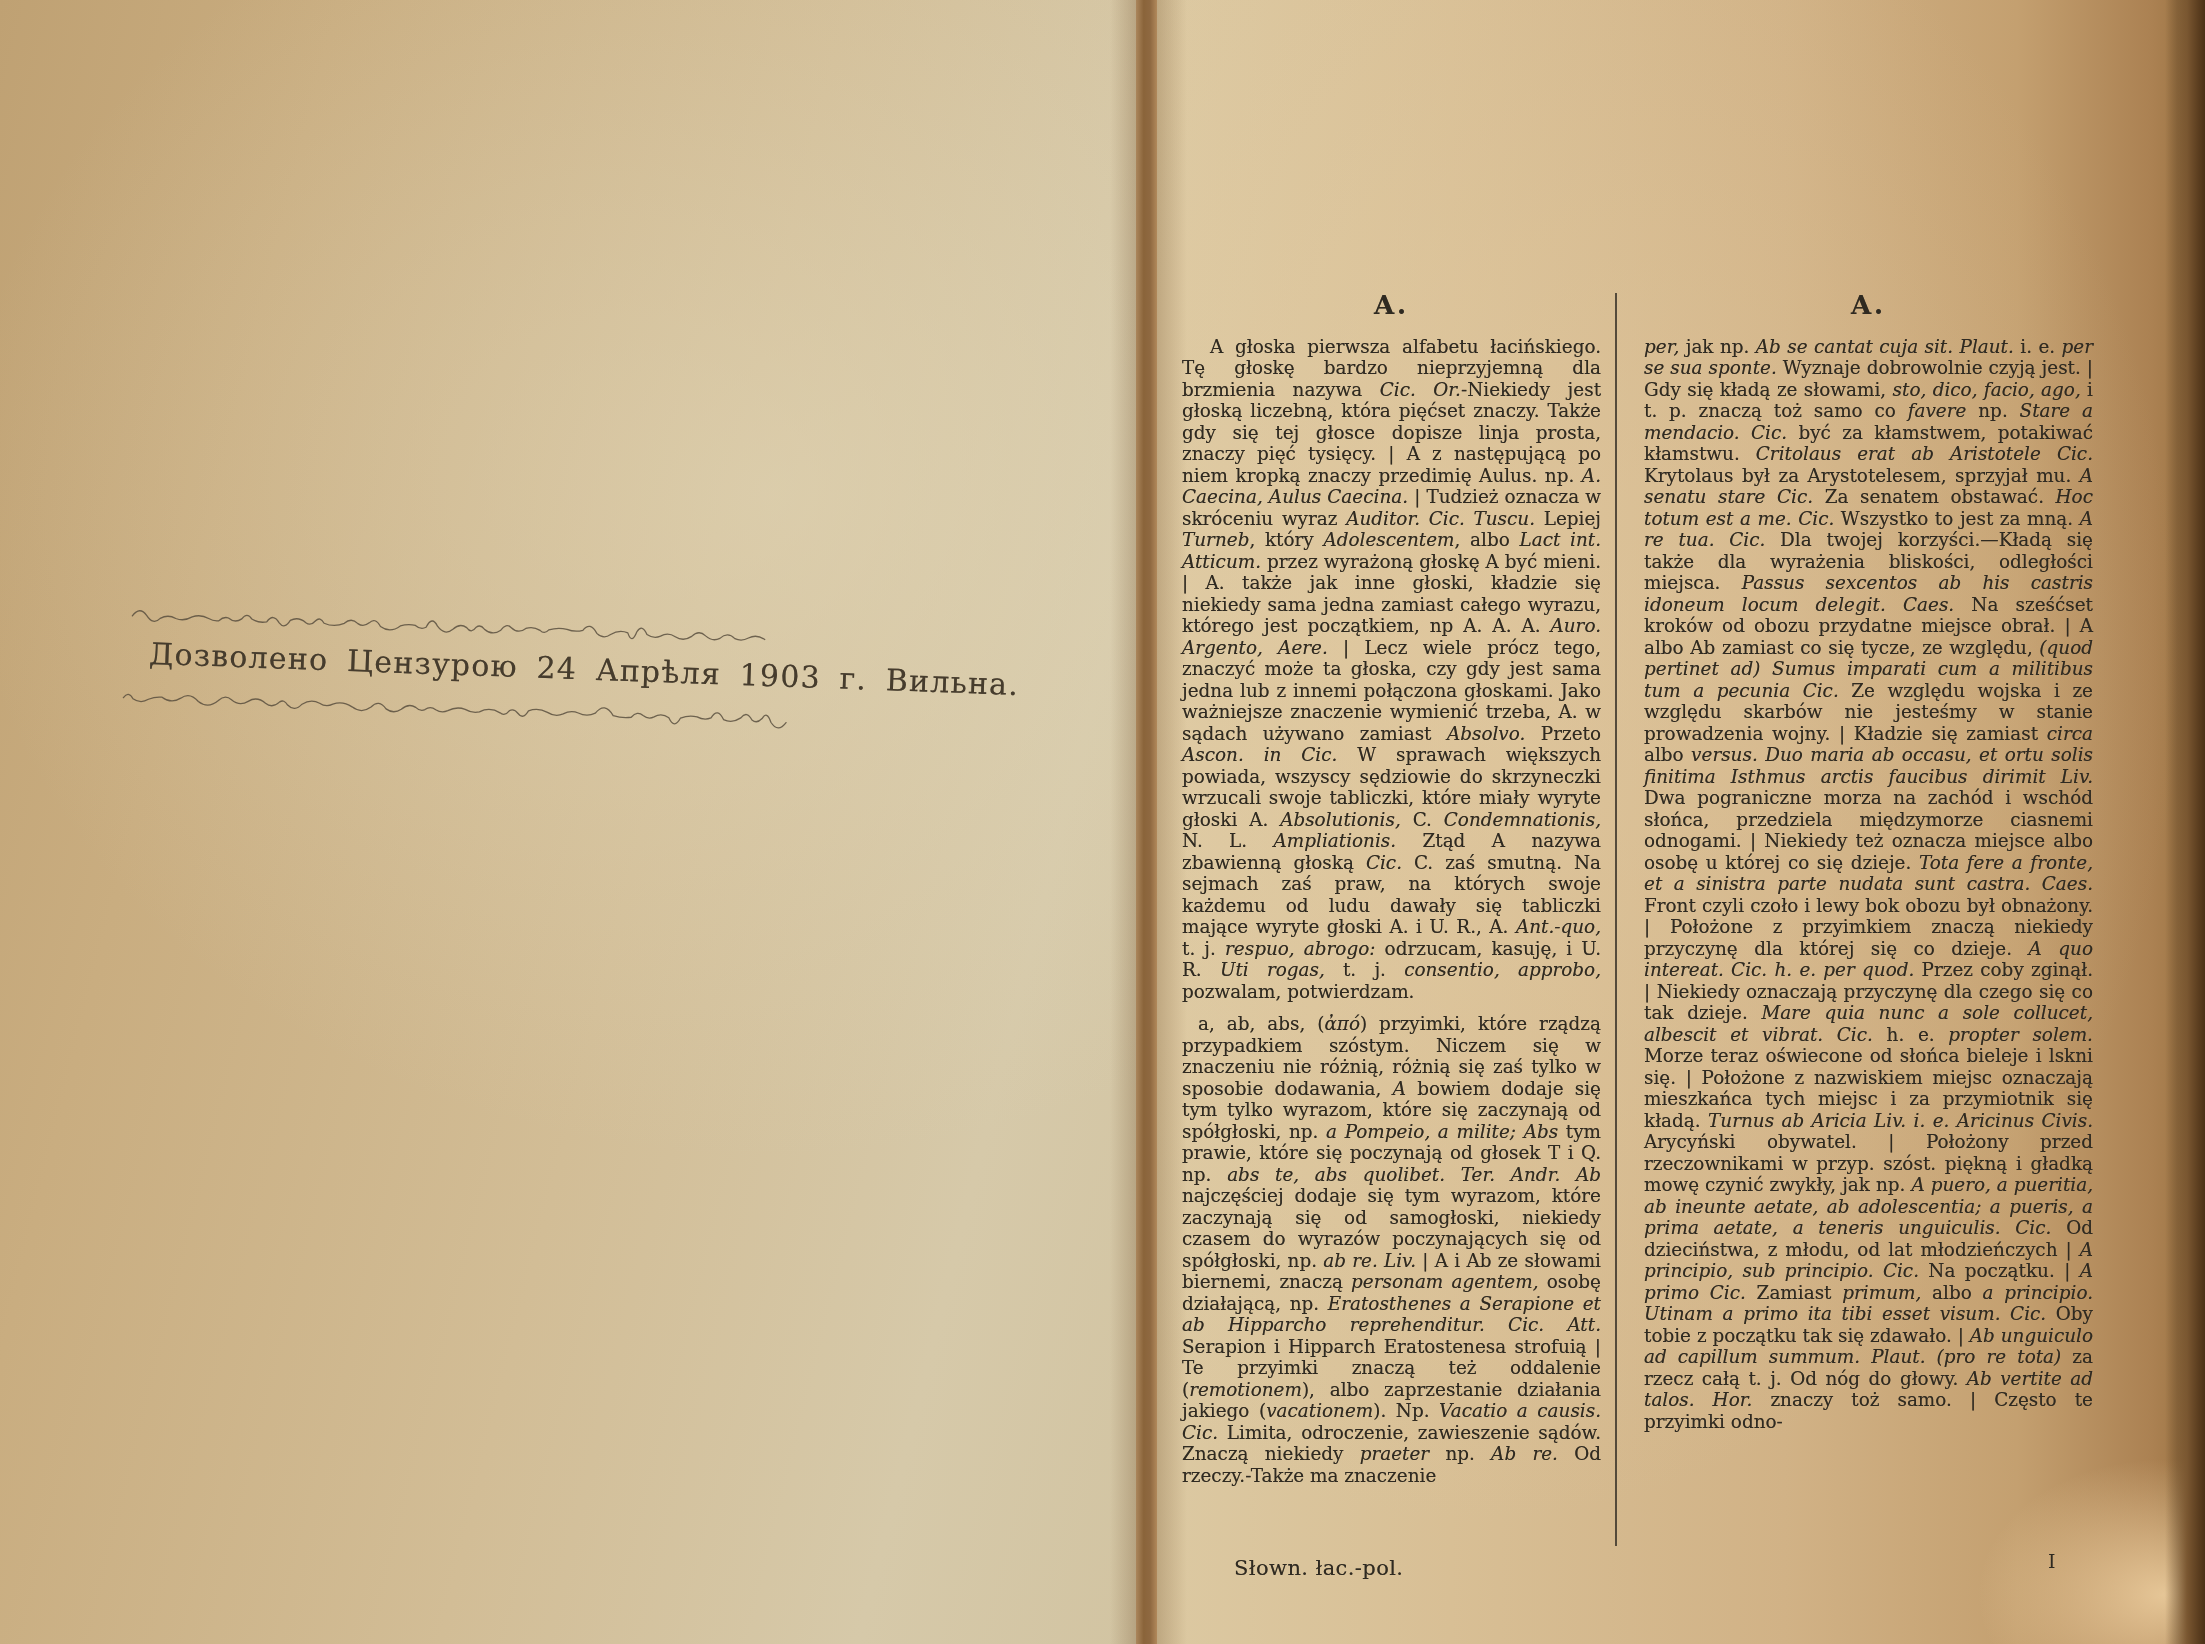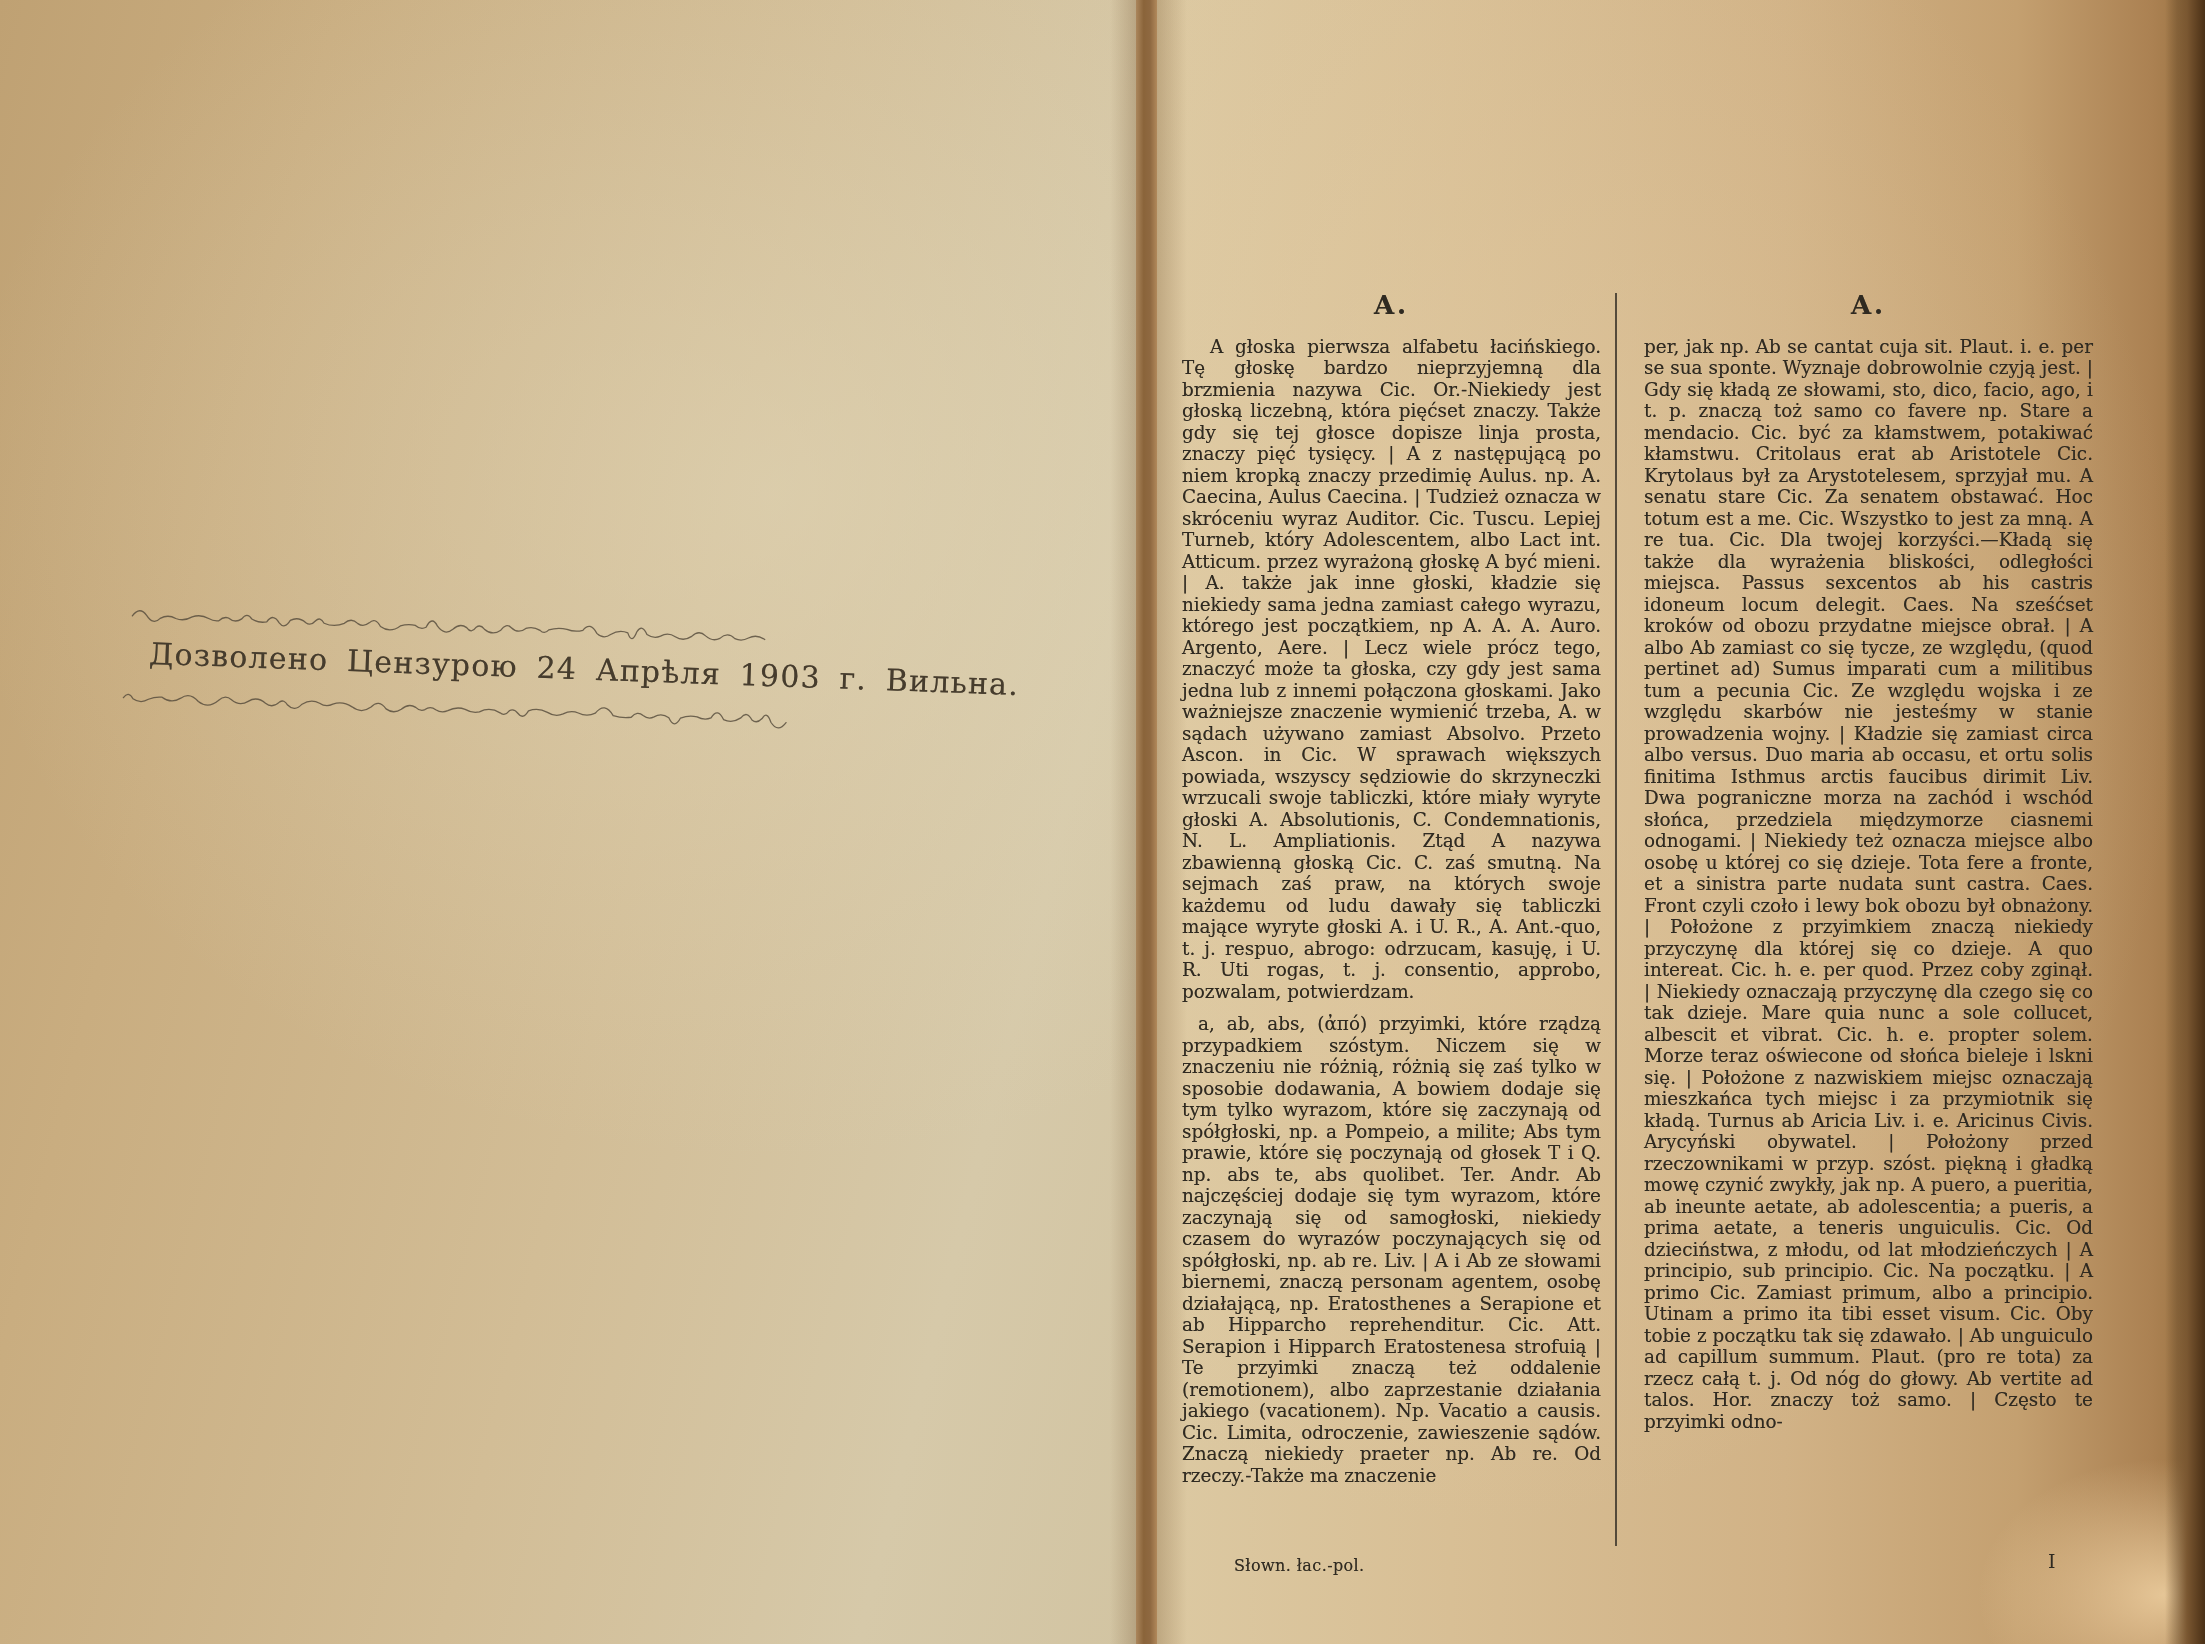--- a/index.html
+++ b/index.html
@@ -46,26 +46,26 @@
   .col{position:absolute;top:295px;height:1279px;overflow:hidden;
       text-align:justify;font-size:18.4px;line-height:21.5px;color:#2f2a21;
       text-shadow:0 0 0.4px rgba(47,42,33,.5);}
   .col1{left:14px;width:441px;}
   .col2{left:476px;width:471px;}
   .colhead{text-align:center;font-weight:bold;font-size:26px;letter-spacing:3px;
       margin:0 0 19px 0;}
   p.para{margin:11px;padding:0;}
   .p-indent1{text-indent:28px;}
   .p-indent2{text-indent:16px;}
-  .seg-i{}
+  .seg-i{font-style:italic;}
 
   .divider{position:absolute;left:458px;top:293px;width:2px;height:1253px;
       background:#3d362b;opacity:.85;}
 
-  .footer-sig{position:absolute;left:77px;top:1556px;font-size:16px;color:#2f2a21;
+  .footer-sig{position:absolute;left:77px;top:1556px;font-size:21px;color:#2f2a21;
       letter-spacing:0.4px;text-shadow:0 0 0.4px rgba(47,42,33,.5);}
   .pagenum{position:absolute;left:891px;top:1550px;font-size:19px;color:#2f2a21;}
 </style>
 </head>
 <body>
 
 <div class="stage">
 
   <div class="page-left">
     <div class="censor">

